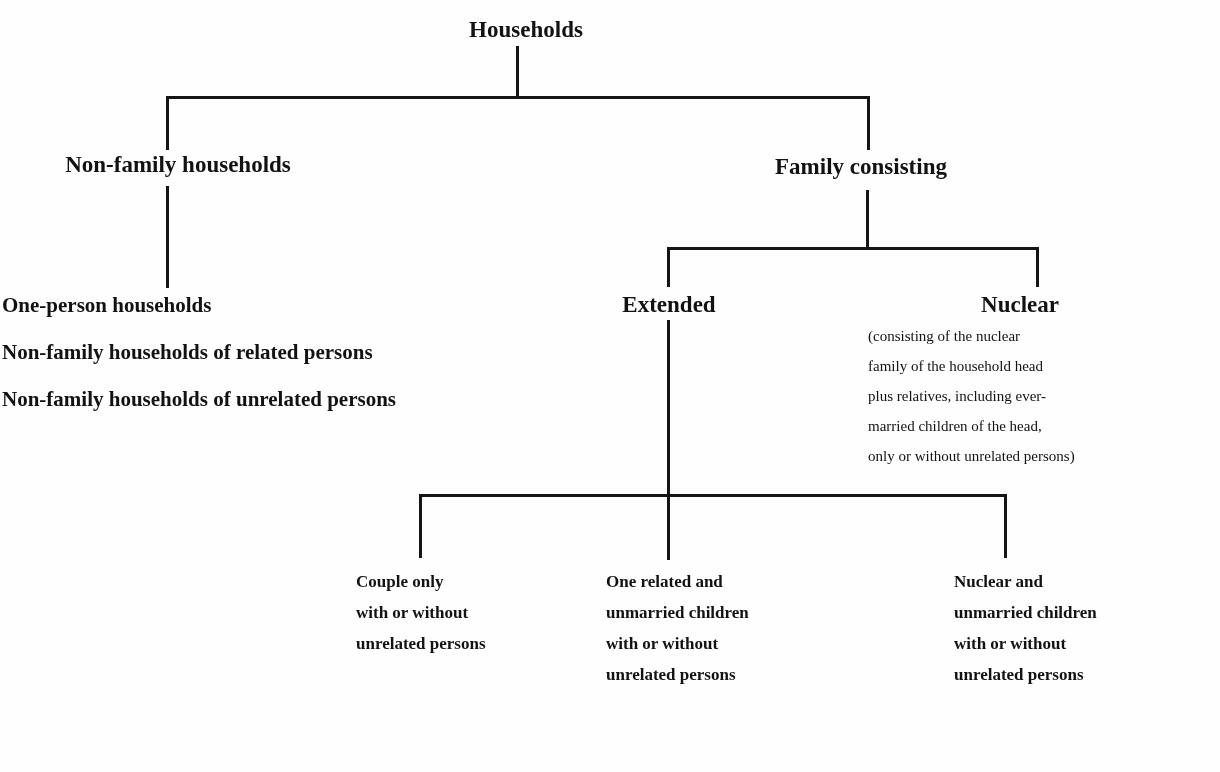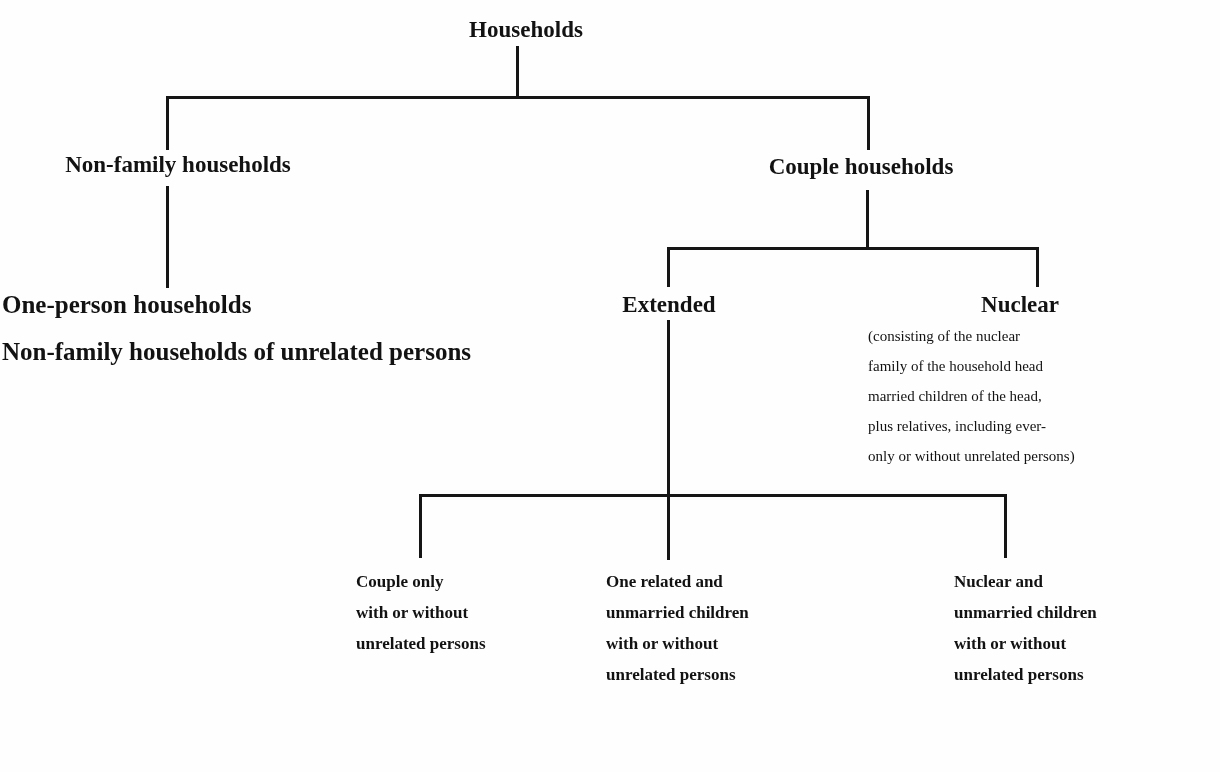--- a/index.html
+++ b/index.html
@@ -22,21 +22,21 @@
   }
   .node {
     position: absolute;
     font-size: 23px;
     line-height: 30px;
     white-space: nowrap;
   }
   .bold { font-weight: bold; }
   .center { transform: translateX(-50%); }
   .list .node-item {
-    font-size: 25px;
+    font-size: 21px;
     line-height: 30px;
     font-weight: bold;
     white-space: nowrap;
     margin-bottom: 17px;
   }
   .mlines { position: absolute; }
   .mlines span {
     display: block;
     font-size: 17px;
     line-height: 31px;
@@ -66,35 +66,36 @@
   <div class="ln" style="left:667px;top:247px;width:3px;height:40px"></div>
   <div class="ln" style="left:1036px;top:247px;width:3px;height:40px"></div>
   <div class="ln" style="left:667px;top:320px;width:3px;height:240px"></div>
   <div class="ln" style="left:419px;top:494px;width:588px;height:3px"></div>
   <div class="ln" style="left:419px;top:494px;width:3px;height:64px"></div>
   <div class="ln" style="left:1004px;top:494px;width:3px;height:64px"></div>
 
   <div class="node bold center" style="left:526px;top:15px">Households</div>
 
   <div class="node bold center" style="left:178px;top:150px">Non-family households</div>
-  <div class="node bold center" style="left:861px;top:152px">Couple households</div>
+  <div class="node bold center" style="left:861px;top:152px">Family consisting</div>
 
   <div class="list" style="position:absolute;left:2px;top:290px">
     <div class="node-item">One-person households</div>
+    <div class="node-item">Non-family households of related persons</div>
     <div class="node-item">Non-family households of unrelated persons</div>
   </div>
 
   <div class="node bold center" style="left:669px;top:290px">Extended</div>
   <div class="node bold center" style="left:1020px;top:290px">Nuclear</div>
 
   <div class="mlines desc" style="left:868px;top:321px">
     <span>(consisting of the nuclear</span>
     <span>family of the household head</span>
+    <span>plus relatives, including ever-</span>
     <span>married children of the head,</span>
-    <span>plus relatives, including ever-</span>
     <span>only or without unrelated persons)</span>
   </div>
 
   <div class="mlines bold" style="left:356px;top:566px">
     <span>Couple only</span>
     <span>with or without</span>
     <span>unrelated persons</span>
   </div>
 
   <div class="mlines bold" style="left:606px;top:566px">

